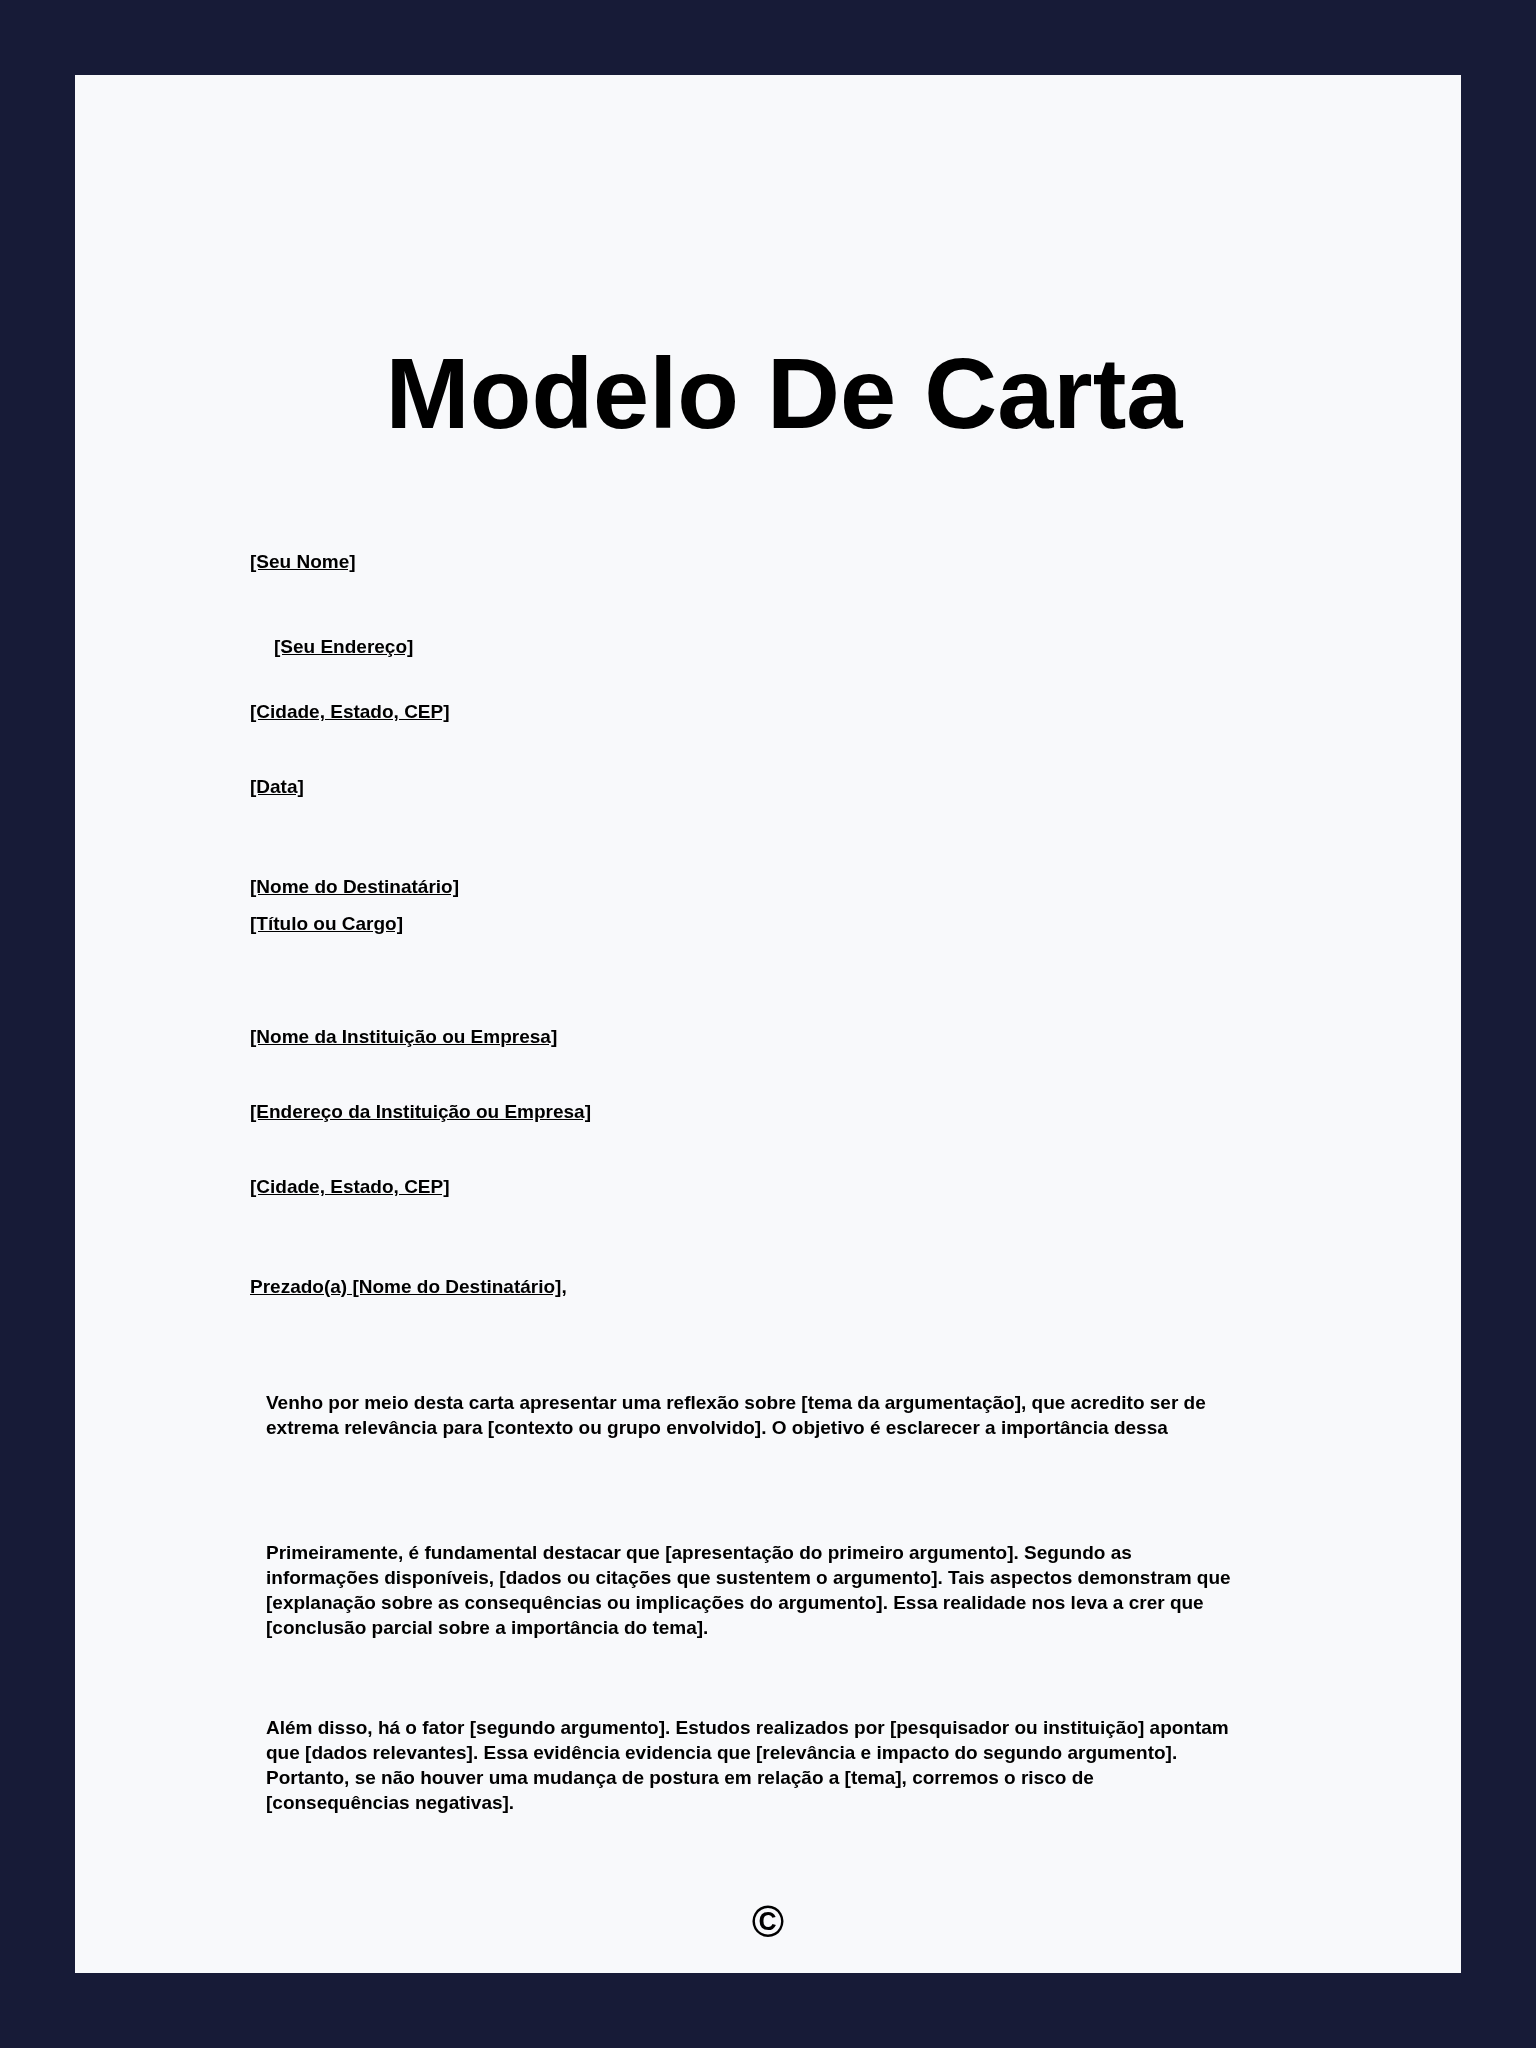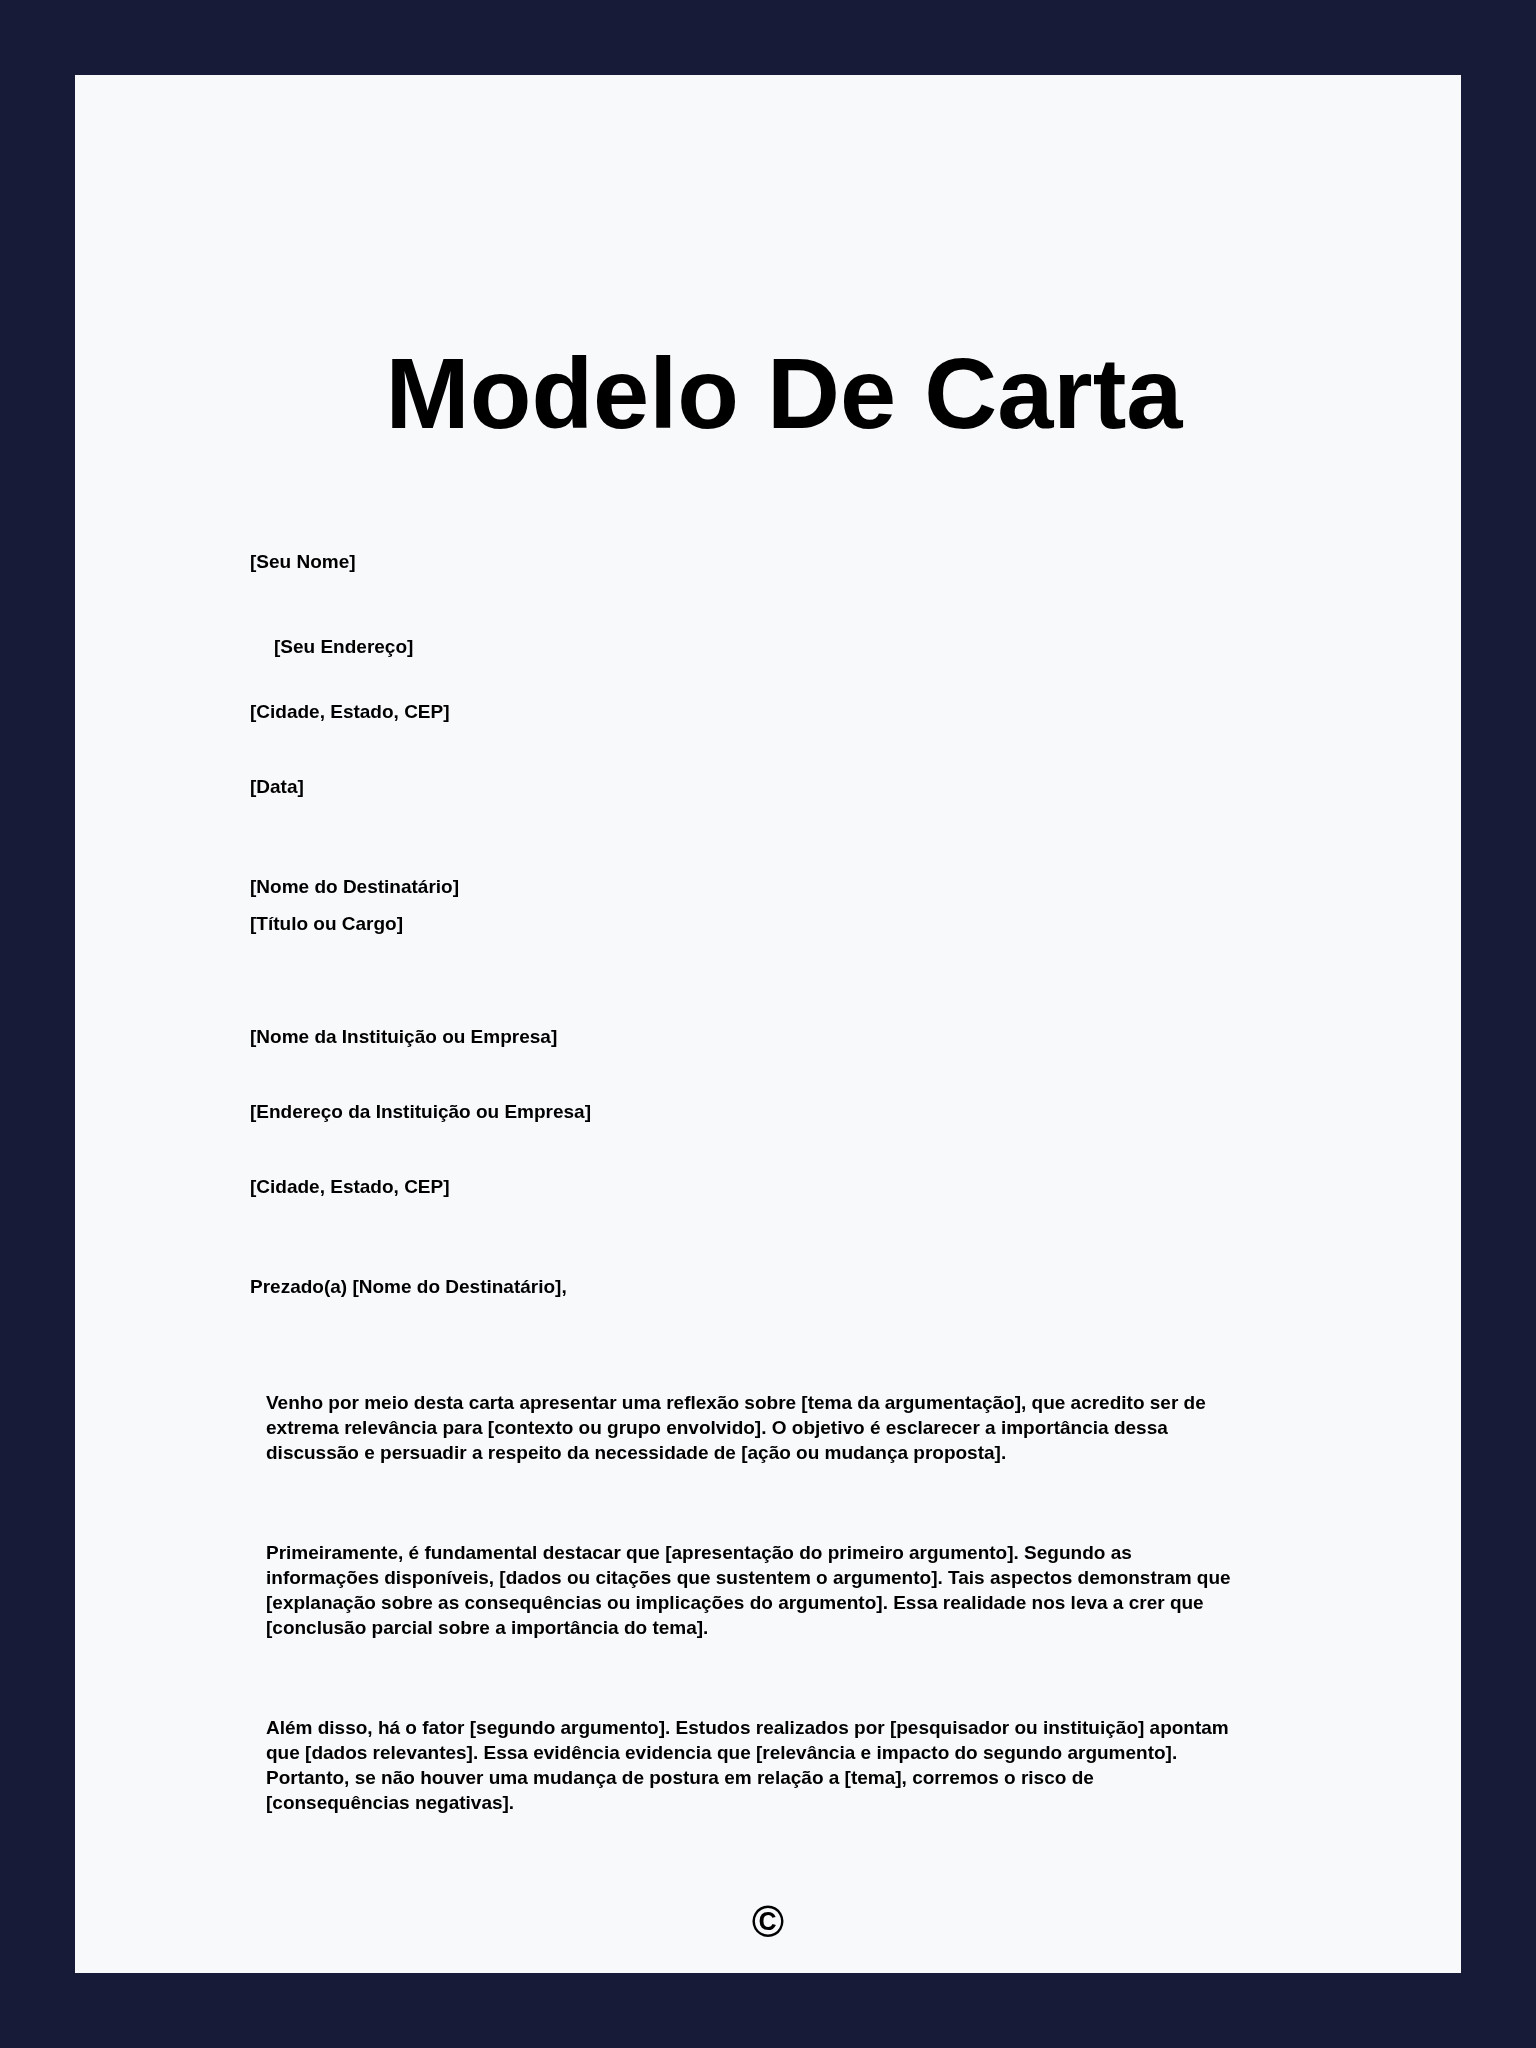--- a/index.html
+++ b/index.html
@@ -37,20 +37,21 @@
     }
     .title span { display: block; }
     .line {
       position: absolute;
       left: 175px;
       margin: 0;
       font-weight: bold;
       font-size: 19px;
       line-height: 25px;
       white-space: nowrap;
+      text-decoration: underline;
     }
     .para {
       position: absolute;
       left: 175px;
       width: 1040px;
       margin: 16px;
       font-weight: bold;
       font-size: 19px;
       line-height: 25px;
     }
@@ -84,21 +85,20 @@
   <p class="line" style="top:836px;text-align:center;">[Título ou Cargo]</p>
   <p class="line" style="top:949px;">[Nome da Instituição ou Empresa]</p>
   <p class="line" style="top:1024px;">[Endereço da Instituição ou Empresa]</p>
   <p class="line" style="top:1099px;">[Cidade, Estado, CEP]</p>
 
   <p class="line" style="top:1199px;">Prezado(a) [Nome do Destinatário],</p>
 
   <div class="para" style="top:1299px;">
     <span>Venho por meio desta carta apresentar uma reflexão sobre [tema da argumentação], que acredito ser de</span>
     <span>extrema relevância para [contexto ou grupo envolvido]. O objetivo é esclarecer a importância dessa</span>
-    <span>discussão e persuadir a respeito da necessidade de [ação ou mudança proposta].</span>
   </div>
 
   <div class="para" style="top:1449px;">
     <span>Primeiramente, é fundamental destacar que [apresentação do primeiro argumento]. Segundo as</span>
     <span>informações disponíveis, [dados ou citações que sustentem o argumento]. Tais aspectos demonstram que</span>
     <span>[explanação sobre as consequências ou implicações do argumento]. Essa realidade nos leva a crer que</span>
     <span>[conclusão parcial sobre a importância do tema].</span>
   </div>
 
   <div class="para" style="top:1624px;">

